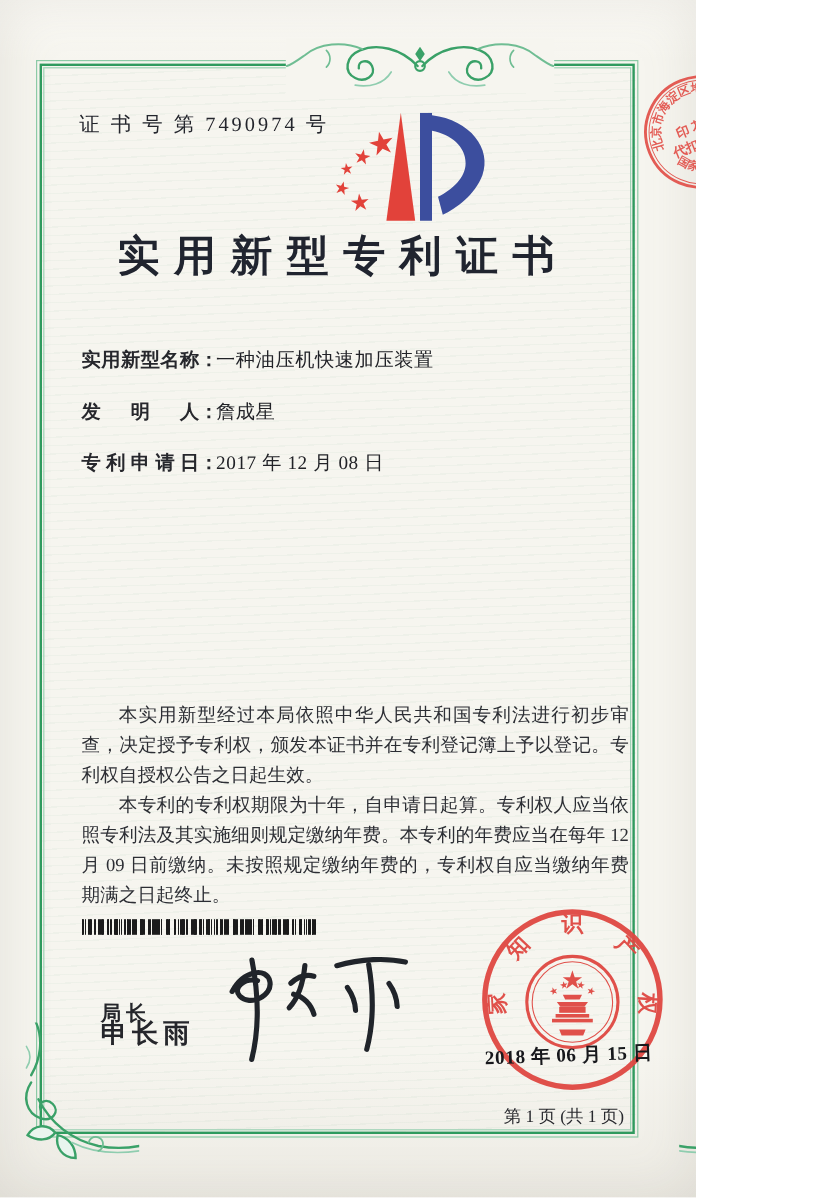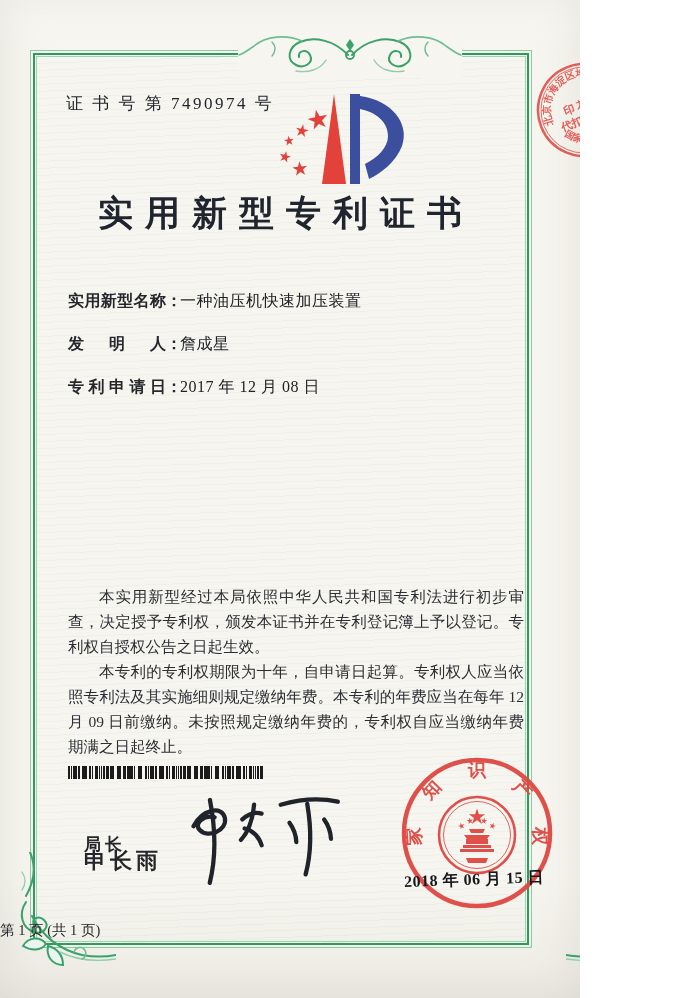--- a/index.html
+++ b/index.html
@@ -59,21 +59,21 @@
   }
   .signer-title{position:absolute;left:84px;top:816px;font-size:17px;letter-spacing:4px;font-weight:600;color:#25262b;margin-top:17px;}
   .signer-name{position:absolute;left:84px;top:846px;font-size:22px;letter-spacing:4px;font-weight:600;color:#25262b;}
   .signature{position:absolute;left:183px;top:793px;transform:rotate(-2deg);}
   .tax-stamp{position:absolute;left:534px;top:60px;transform:rotate(-22deg);opacity:0.93;}
   .cnipa-seal{position:absolute;left:397px;top:753px;opacity:0.95;}
   .seal-date{
     position:absolute;left:404px;top:869px;width:170px;font-size:16px;color:#17181c;
     letter-spacing:0.5px;transform:rotate(-2deg);font-weight:600;
   }
-  .page-footer{position:absolute;left:0;right:60px;top:921px;text-align:left;font-size:14.5px;color:#27282d;}
+  .page-footer{position:absolute;left:0;right:60px;top:921px;text-align:right;font-size:14.5px;color:#27282d;}
   .ornament{position:absolute;}
   svg{display:block;}
 </style>
 </head>
 <body>
 
 <svg width="0" height="0" aria-hidden="true">
   <defs>
     <polygon id="star5" points="0,-10 2.25,-3.09 9.51,-3.09 3.63,1.18 5.88,8.09 0,3.82 -5.88,8.09 -3.63,1.18 -9.51,-3.09 -2.25,-3.09"></polygon>
   </defs>

